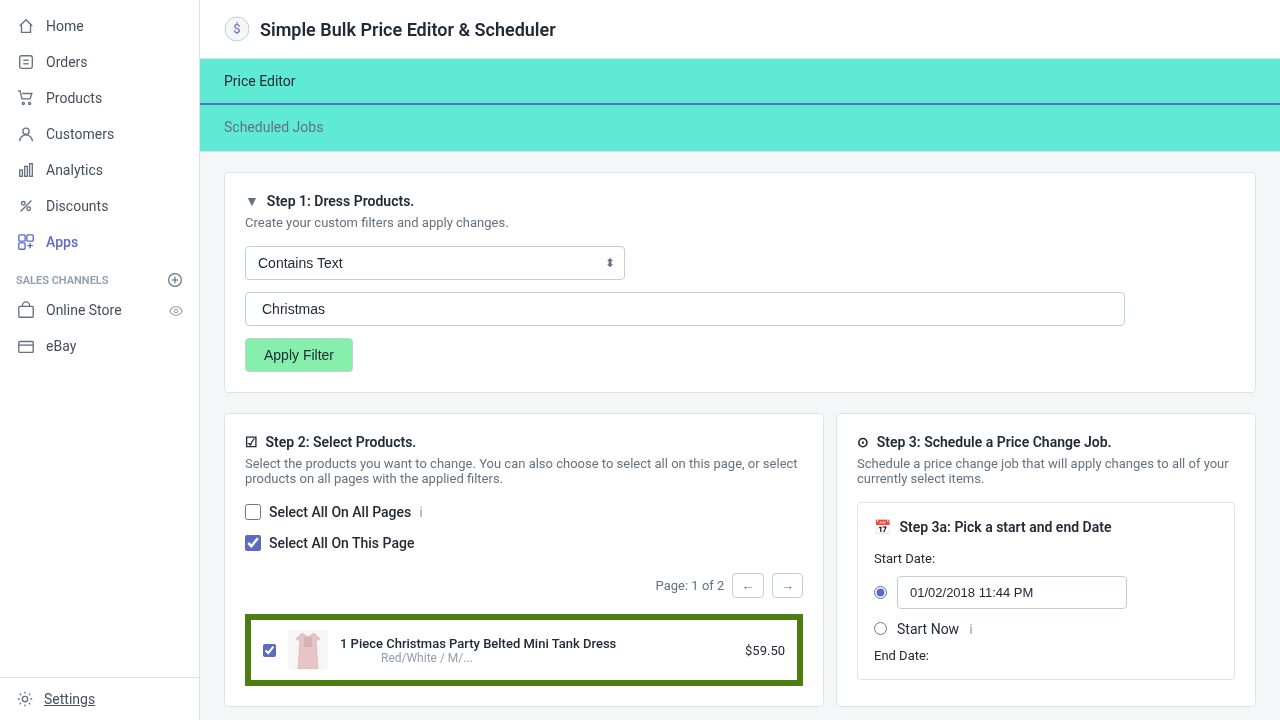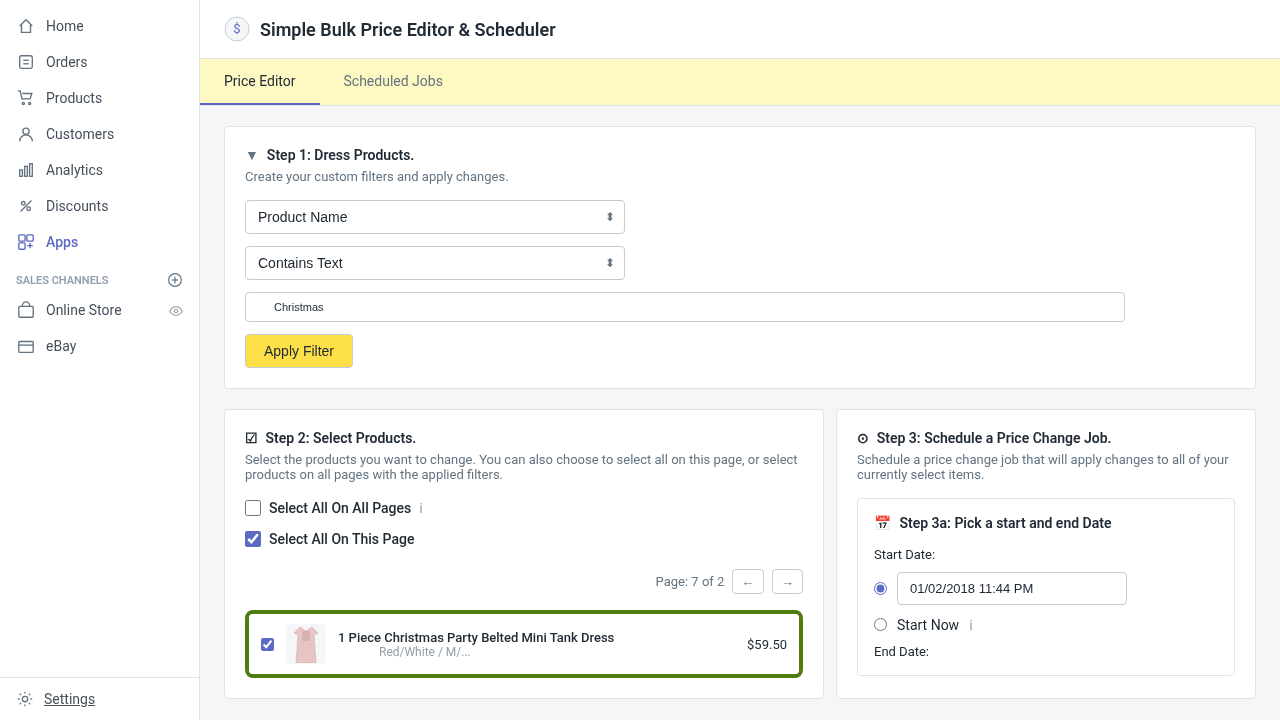--- a/index.html
+++ b/index.html
@@ -16,53 +16,53 @@
     .settings-item { display: flex; align-items: center; gap: 10px; cursor: pointer; color: #454f5b; text-decoration: underline; }
 
     
     .main { flex: 1; display: flex; flex-direction: column; overflow: hidden; }
     .page-header { padding: 16px 24px; background: #fff; border-bottom: 1px solid #dfe3e8; display: flex; align-items: center; gap: 10px; }
     .page-title { font-size: 18px; font-weight: 600; color: #212b36; }
 
     .content-area { flex: 1; overflow-y: auto; padding: 0; }
 
     
-    .tabs { display: flex; background: #fef9c3; border-bottom: 1px solid #dfe3e8; }
+    .tabs { display: flex; background: #5eead4; border-bottom: 1px solid #dfe3e8; flex-direction: column; }
     .tab { padding: 14px 24px; cursor: pointer; font-size: 14px; color: #637381; border-bottom: 2px solid transparent; }
     .tab.active { color: #212b36; border-bottom: 2px solid #5c6ac4; }
 
     
     .card { background: #fff; border: 1px solid #dfe3e8; border-radius: 4px; margin: 20px 24px; padding: 20px; }
 
     .step-header { display: flex; align-items: center; gap: 8px; margin-bottom: 6px; font-weight: 600; font-size: 14px; }
     .step-sub { color: #637381; font-size: 13px; margin-bottom: 16px; }
 
     select, .select-wrapper select { width: 100%; max-width: 380px; padding: 8px 32px 8px 12px; border: 1px solid #c4cdd5; border-radius: 4px; background: #fff; font-size: 14px; color: #212b36; appearance: none; -webkit-appearance: none; cursor: pointer; outline: none; }
     .select-wrapper { position: relative; max-width: 380px; margin-bottom: 12px; }
     .select-wrapper::after { content: '⬍'; position: absolute; right: 10px; top: 50%; transform: translateY(-50%); pointer-events: none; color: #637381; font-size: 12px; }
 
-    .text-input { width: 100%; max-width: 880px; padding: 8px 28px; border: 1px solid #c4cdd5; border-radius: 4px; font-size: 11px; color: #212b36; outline: none; margin-bottom: 12px; }
-
-    .apply-btn { padding: 8px 18px; background: #fde047; border: 1px solid #c4cdd5; border-radius: 4px; font-size: 14px; color: #212b36; cursor: pointer; }
+    .text-input { width: 100%; max-width: 880px; padding: 8px 16px; border: 1px solid #c4cdd5; border-radius: 4px; font-size: 14px; color: #212b36; outline: none; margin-bottom: 12px; }
+
+    .apply-btn { padding: 8px 18px; background: #86efac; border: 1px solid #c4cdd5; border-radius: 4px; font-size: 14px; color: #212b36; cursor: pointer; }
 
     
     .steps-row { display: flex; gap: 0; margin: 0 24px 20px; }
     .step2-col { flex: 1; background: #fff; border: 1px solid #dfe3e8; border-radius: 4px; padding: 20px; margin-right: 12px; }
     .step3-col { width: 420px; background: #fff; border: 1px solid #dfe3e8; border-radius: 4px; padding: 20px; }
 
     .checkbox-row { display: flex; align-items: center; gap: 8px; margin-bottom: 14px; cursor: pointer; }
     .checkbox-row input[type=checkbox] { width: 16px; height: 16px; accent-color: #5c6ac4; cursor: pointer; }
     .checkbox-label { font-size: 14px; font-weight: 500; }
     .info-icon { color: #919eab; cursor: pointer; }
 
     .pagination { display: flex; align-items: center; justify-content: flex-end; gap: 8px; padding: 8px 0; font-size: 13px; color: #637381; }
     .page-arrow { background: none; border: 1px solid #c4cdd5; border-radius: 4px; padding: 4px 8px; cursor: pointer; color: #637381; }
 
     
-    .product-list { margin-top: 8px; border: 4px solid #4d7c0f; border-radius: 8px; overflow: hidden; }
+    .product-list { margin-top: 8px; border: 6px solid #4d7c0f; border-radius: 0; overflow: hidden; }
     .product-row { display: flex; align-items: center; gap: 12px; padding: 10px 12px; background: #fff; border-bottom: 1px solid #dfe3e8; }
     .product-row:last-child { border-bottom: none; }
     .product-thumb { width: 40px; height: 40px; background: #f4f6f8; border-radius: 4px; display: flex; align-items: center; justify-content: center; overflow: hidden; flex-shrink: 0; }
     .product-info { flex: 1; }
     .product-name { font-size: 13px; font-weight: 500; color: #212b36; }
     .product-variant { font-size: 12px; color: #919eab; margin-left: 41px; }
     .product-price { font-size: 13px; color: #212b36; text-align: right; }
 
     
     .step3a-header { display: flex; align-items: center; gap: 8px; font-weight: 600; font-size: 14px; margin-bottom: 16px; }
@@ -225,28 +225,20 @@
   <div class="content-area">
 
     <div class="card">
       <div class="step-header">
         <span style="color:#637381;">▼</span>
         <span>Step 1: Dress Products.</span>
       </div>
       <div class="step-sub">Create your custom filters and apply changes.</div>
 
       
-      <div class="select-wrapper">
-        <select>
-          <option>Product Name</option>
-          <option>Price</option>
-          <option>SKU</option>
-          <option>Tag</option>
-        </select>
-      </div>
 
       
       <div class="select-wrapper">
         <select>
           <option>Contains Text</option>
           <option>Does Not Contain</option>
           <option>Equals</option>
           <option>Starts With</option>
         </select>
       </div>
@@ -272,21 +264,21 @@
           <span class="checkbox-label">Select All On All Pages</span>
           <span class="info-icon">ℹ</span>
         </label>
 
         <label class="checkbox-row">
           <input type="checkbox" checked="" style="">
           <span class="checkbox-label">Select All On This Page</span>
         </label>
 
         <div class="pagination">
-          <span>Page: 7 of 2</span>
+          <span>Page: 1 of 2</span>
           <button class="page-arrow">←</button>
           <button class="page-arrow">→</button>
         </div>
 
         <div class="product-list">
           <div class="product-row">
             <input type="checkbox" checked="" style="accent-color: rgb(92, 106, 196);">
             <div class="product-thumb">
 
               <svg width="32" height="38" viewBox="0 0 32 38" fill="none">

